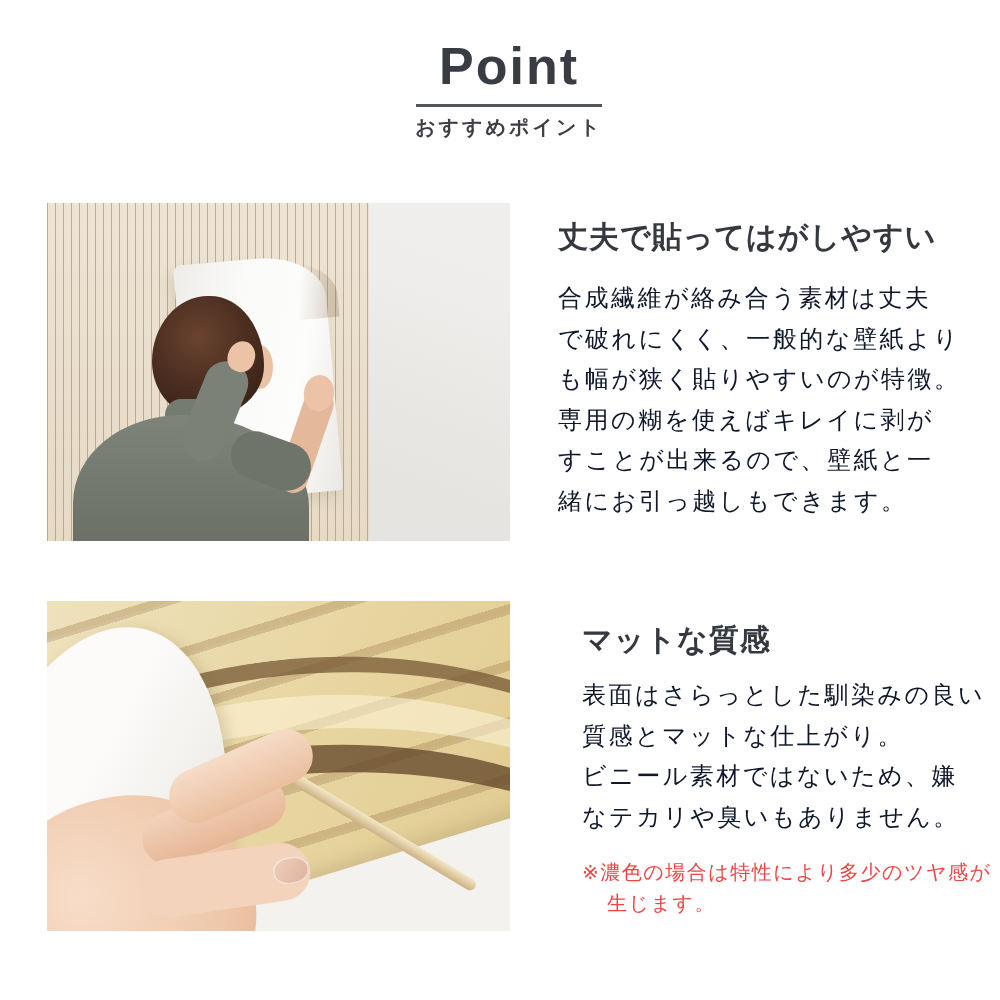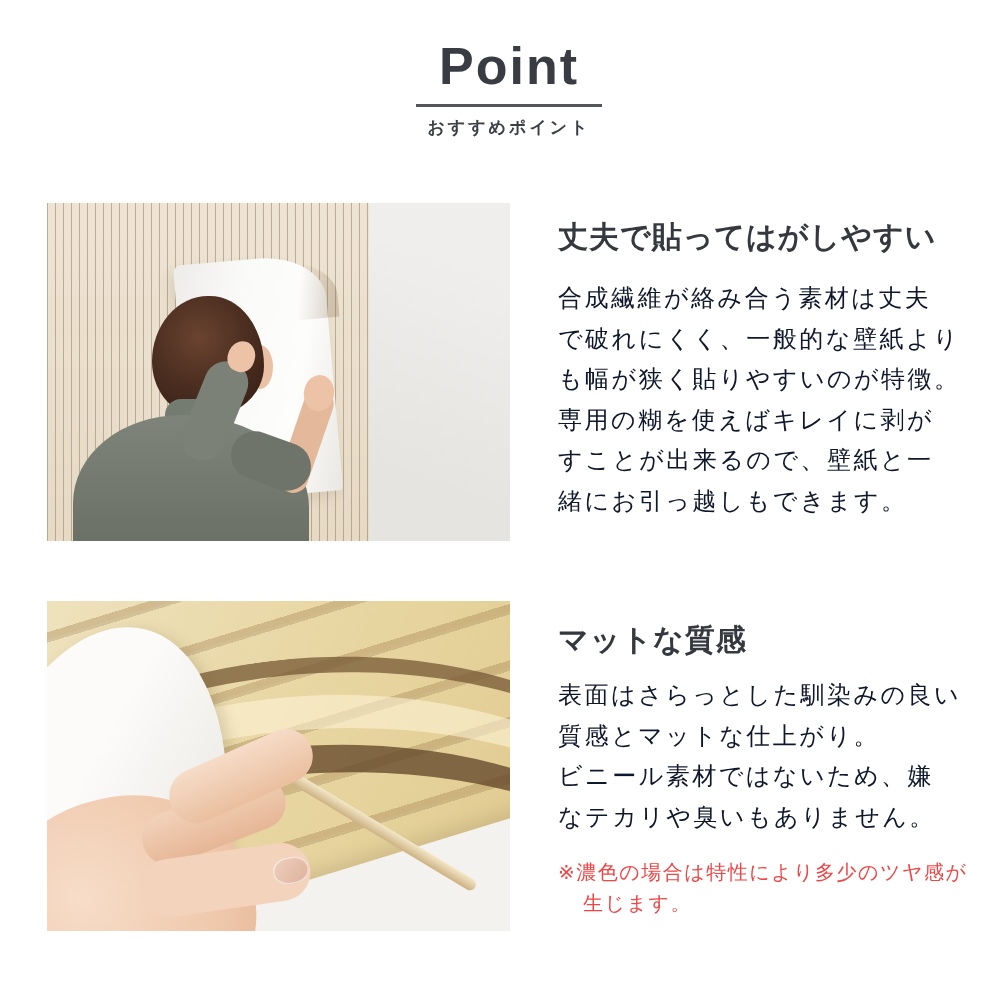--- a/index.html
+++ b/index.html
@@ -5,25 +5,25 @@
   html,body{margin:0;padding:0;}
   body{
     width:1000px;height:1000px;background:#ffffff;
     font-family:"Liberation Sans","DejaVu Sans",sans-serif;
     overflow:hidden;position:relative;
   }
   
   .header{text-align:center;padding-top:40px;margin-left:18px;}
   .title{font-size:52px;font-weight:700;letter-spacing:2px;color:#393d43;line-height:52px;}
   .divider{width:186px;height:3px;background:#53565b;margin:12px auto 0;}
-  .subtitle{margin-top:9px;font-size:17px;font-weight:700;letter-spacing:3px;color:#3c4046;line-height:23px;}
+  .subtitle{margin-top:9px;font-size:20px;font-weight:700;letter-spacing:3px;color:#3c4046;line-height:23px;}
   
   .section{display:flex;margin-left:47px;gap:48px;}
   .sec1{margin-top:64px;}
-  .sec2{margin-top:60px;}
+  .sec2{margin-top:60px;justify-content:space-between;}
   .text-col{width:418px;}
   .sec1 .text-col{padding-top:14px;}
   .sec2 .text-col{padding-top:19px;}
   .text-col h2{margin:0;font-size:30px;font-weight:700;color:#35393f;letter-spacing:1px;line-height:39px;}
   .body-text{margin:22px 0 0;font-size:24px;color:#0f172a;letter-spacing:2.5px;line-height:40.5px;white-space:pre-line;}
   .sec2 .body-text{margin-top:16px;}
   .note{margin:20px 0 0;font-size:20px;color:#ef4444;letter-spacing:1.5px;line-height:31px;padding-left:25px;text-indent:-25px;}
   
   .photo{position:relative;overflow:hidden;flex:none;}
   .photo1{width:463px;height:338px;background:linear-gradient(180deg,#efeeec,#e7e6e3);}

